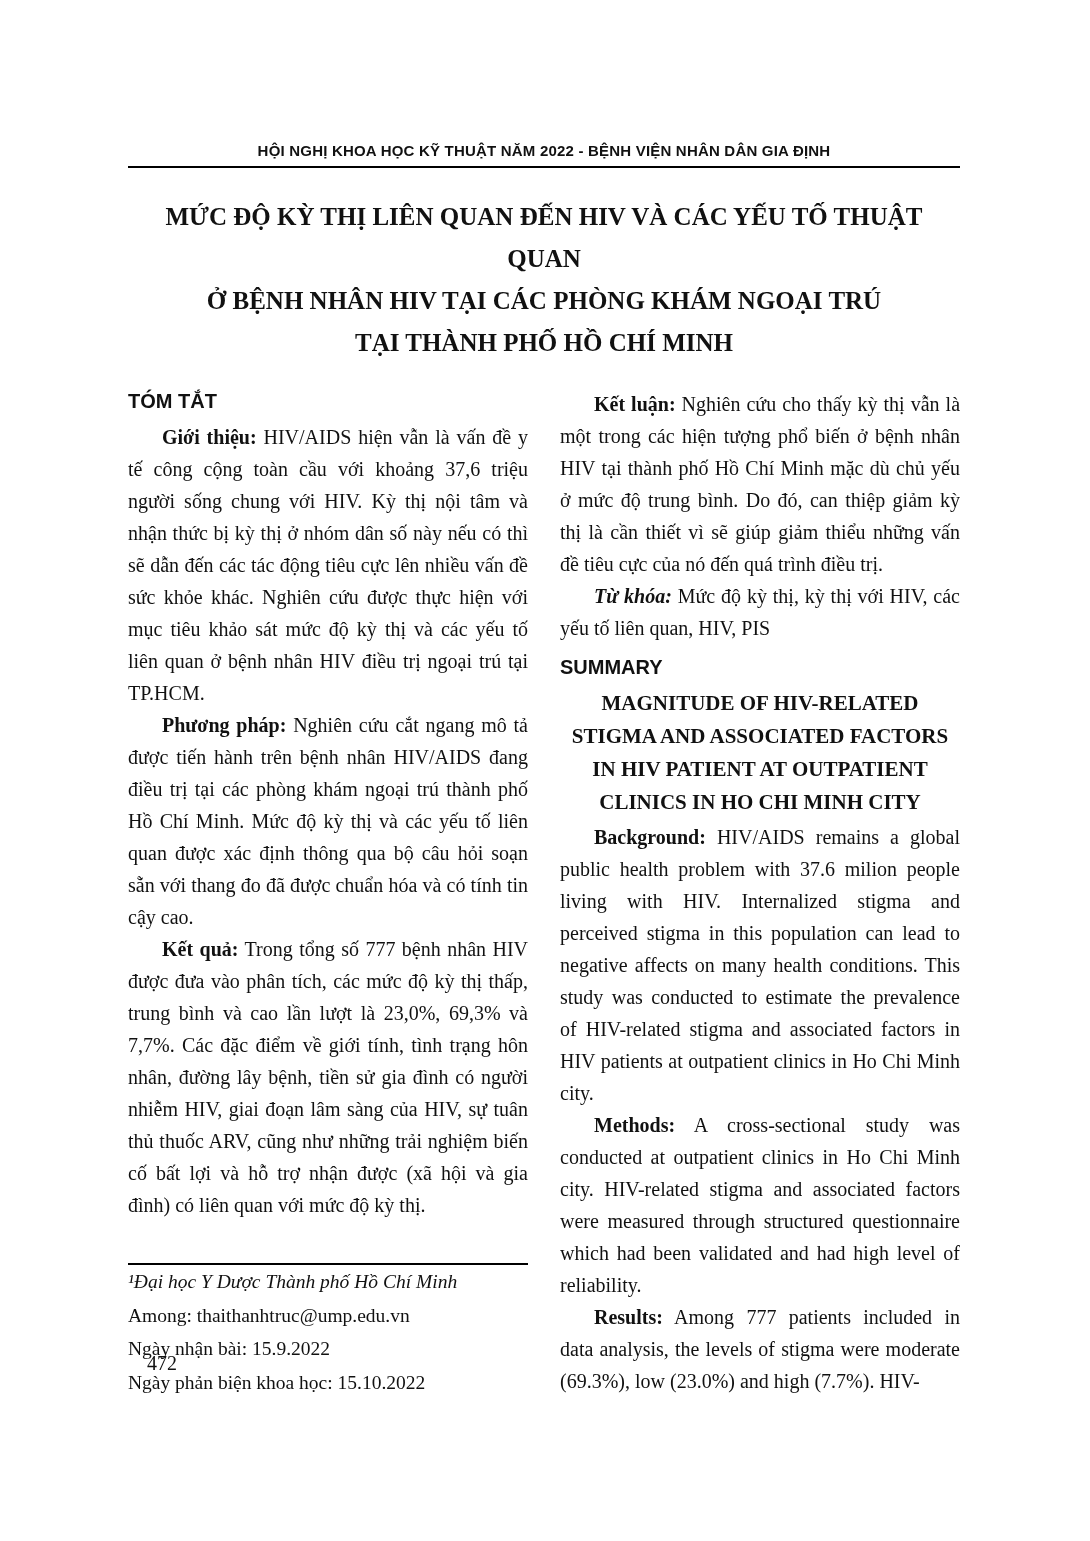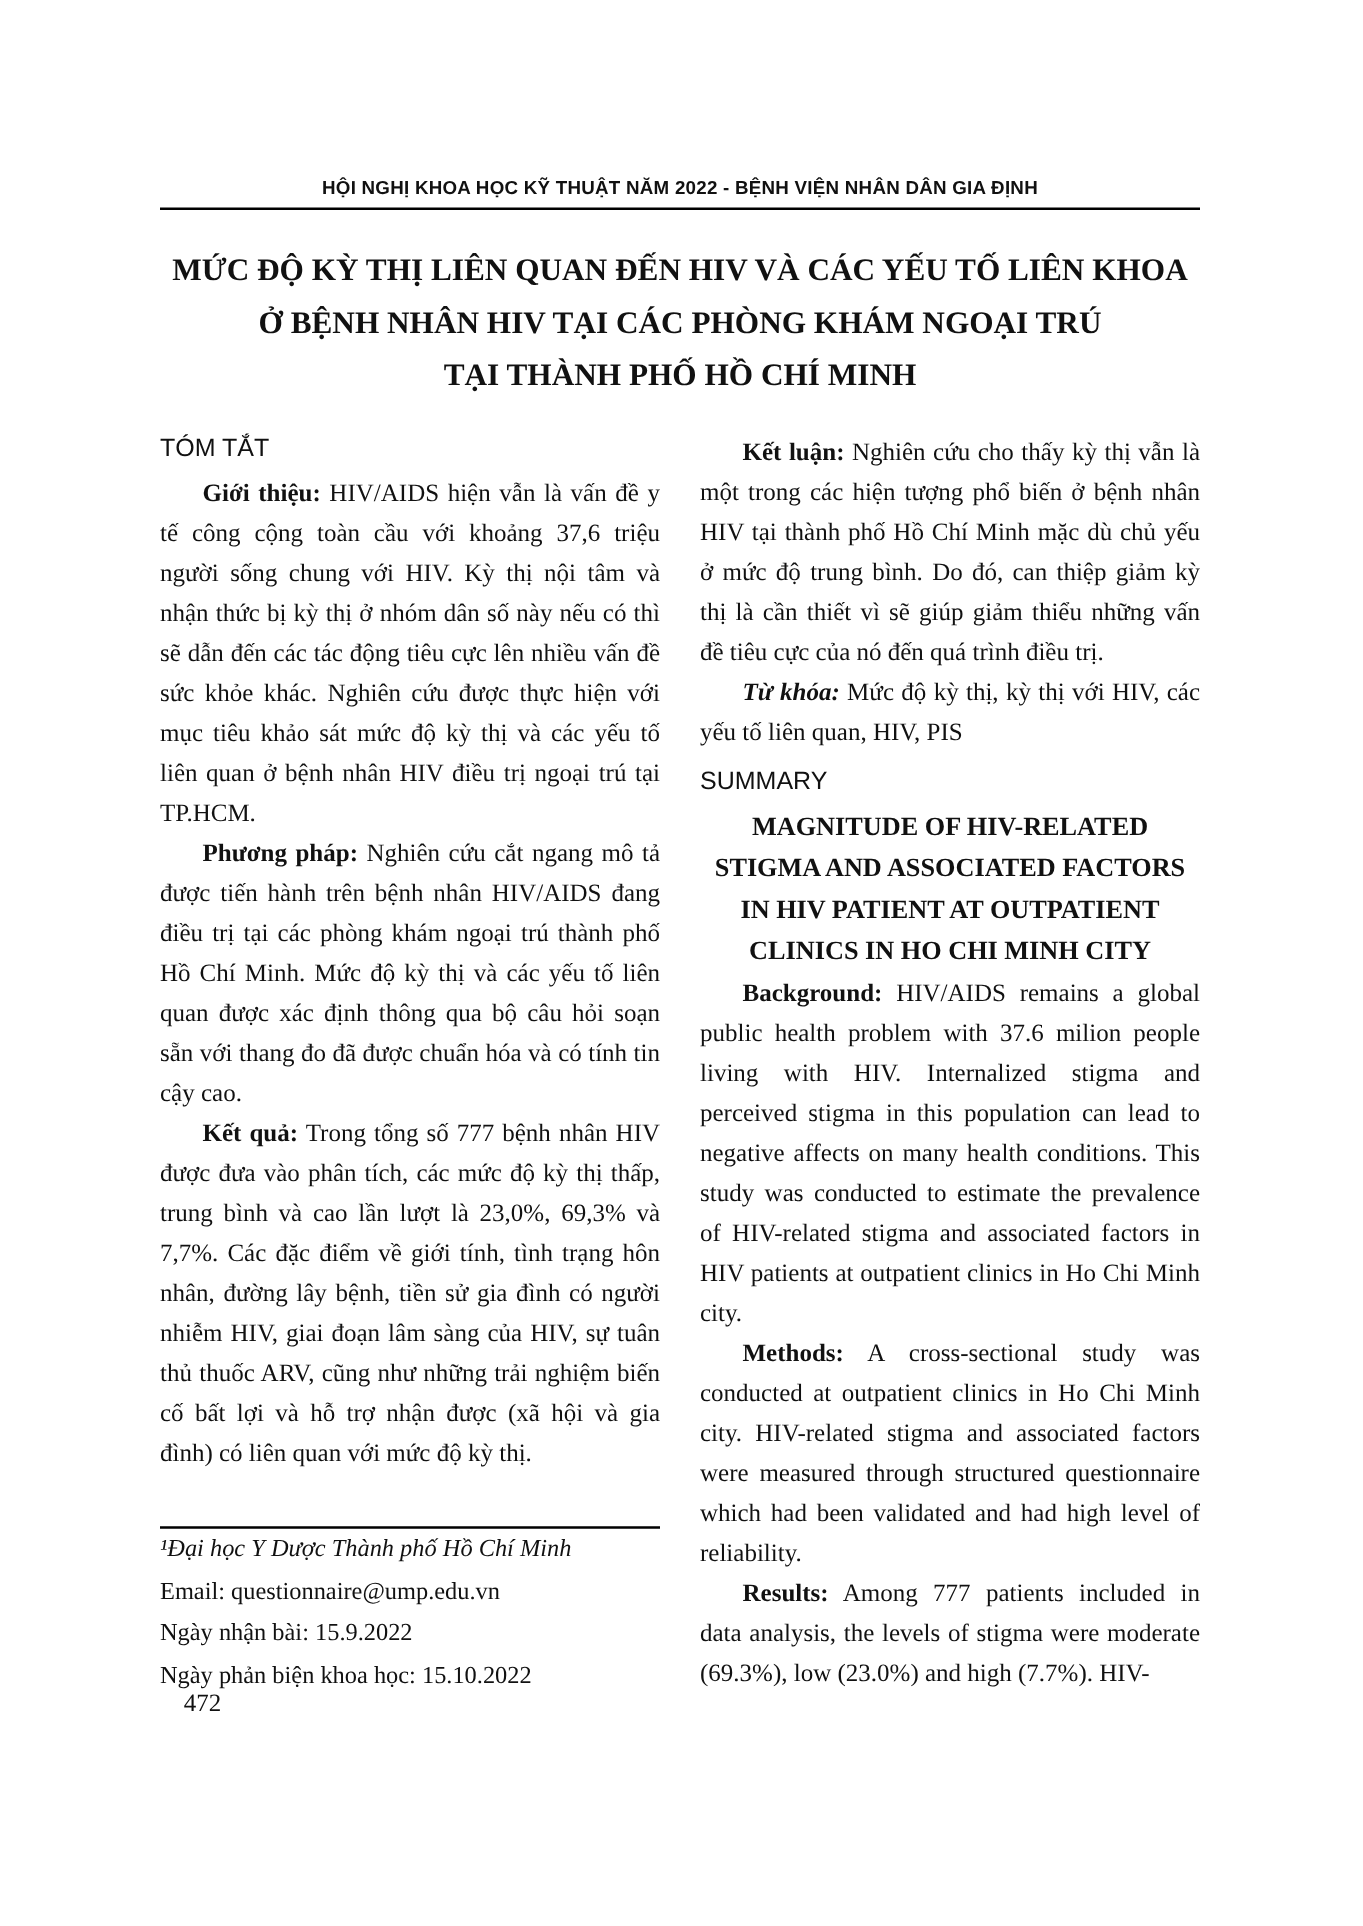--- a/index.html
+++ b/index.html
@@ -51,21 +51,21 @@
     margin-top: 24px;
     display: flex;
     gap: 32px;
   }
   .col {
     width: 400px;
     flex: 0 0 400px;
   }
   .section-heading {
     font-family: "Liberation Sans", sans-serif;
-    font-weight: normal;
+    font-weight: bold;
     font-size: 20px;
     margin: 2px 0 8px 0;
   }
   .body-par {
     margin: 0;
     font-size: 20px;
     line-height: 32px;
     text-align: justify;
     text-indent: 34px;
   }
@@ -104,21 +104,21 @@
 </style>
 </head>
 <body>
 
 <div class="page">
   <div class="inner">
 
     <div class="running-head">HỘI NGHỊ KHOA HỌC KỸ THUẬT NĂM 2022 - BỆNH VIỆN NHÂN DÂN GIA ĐỊNH</div>
 
     <div class="article-title">
-      <div>MỨC ĐỘ KỲ THỊ LIÊN QUAN ĐẾN HIV VÀ CÁC YẾU TỐ LIÊN KHOA</div>
+      <div>MỨC ĐỘ KỲ THỊ LIÊN QUAN ĐẾN HIV VÀ CÁC YẾU TỐ THUẬT QUAN</div>
       <div>Ở BỆNH NHÂN HIV TẠI CÁC PHÒNG KHÁM NGOẠI TRÚ</div>
       <div>TẠI THÀNH PHỐ HỒ CHÍ MINH</div>
     </div>
 
 
     <div class="columns">
 
       <div class="col">
         <div class="section-heading">TÓM TẮT</div>
 
@@ -129,21 +129,21 @@
         <p class="body-par">
           <b class="par-label">Phương pháp:</b><span> Nghiên cứu cắt ngang mô tả được tiến hành trên bệnh nhân HIV/AIDS đang điều trị tại các phòng khám ngoại trú thành phố Hồ Chí Minh. Mức độ kỳ thị và các yếu tố liên quan được xác định thông qua bộ câu hỏi soạn sẵn với thang đo đã được chuẩn hóa và có tính tin cậy cao.</span>
         </p>
 
         <p class="body-par">
           <b class="par-label">Kết quả:</b><span> Trong tổng số 777 bệnh nhân HIV được đưa vào phân tích, các mức độ kỳ thị thấp, trung bình và cao lần lượt là 23,0%, 69,3% và 7,7%. Các đặc điểm về giới tính, tình trạng hôn nhân, đường lây bệnh, tiền sử gia đình có người nhiễm HIV, giai đoạn lâm sàng của HIV, sự tuân thủ thuốc ARV, cũng như những trải nghiệm biến cố bất lợi và hỗ trợ nhận được (xã hội và gia đình) có liên quan với mức độ kỳ thị.</span>
         </p>
 
         <div class="footnote">
           <div class="aff">¹Đại học Y Dược Thành phố Hồ Chí Minh</div>
-          <div>Email: questionnaire@ump.edu.vn</div>
+          <div>Among: thaithanhtruc@ump.edu.vn</div>
           <div>Ngày nhận bài: 15.9.2022</div>
           <div>Ngày phản biện khoa học: 15.10.2022</div>
         </div>
       </div>
 
       <div class="col">
         <p class="body-par">
           <b class="par-label">Kết luận:</b><span> Nghiên cứu cho thấy kỳ thị vẫn là một trong các hiện tượng phổ biến ở bệnh nhân HIV tại thành phố Hồ Chí Minh mặc dù chủ yếu ở mức độ trung bình. Do đó, can thiệp giảm kỳ thị là cần thiết vì sẽ giúp giảm thiểu những vấn đề tiêu cực của nó đến quá trình điều trị.</span>
         </p>
 

